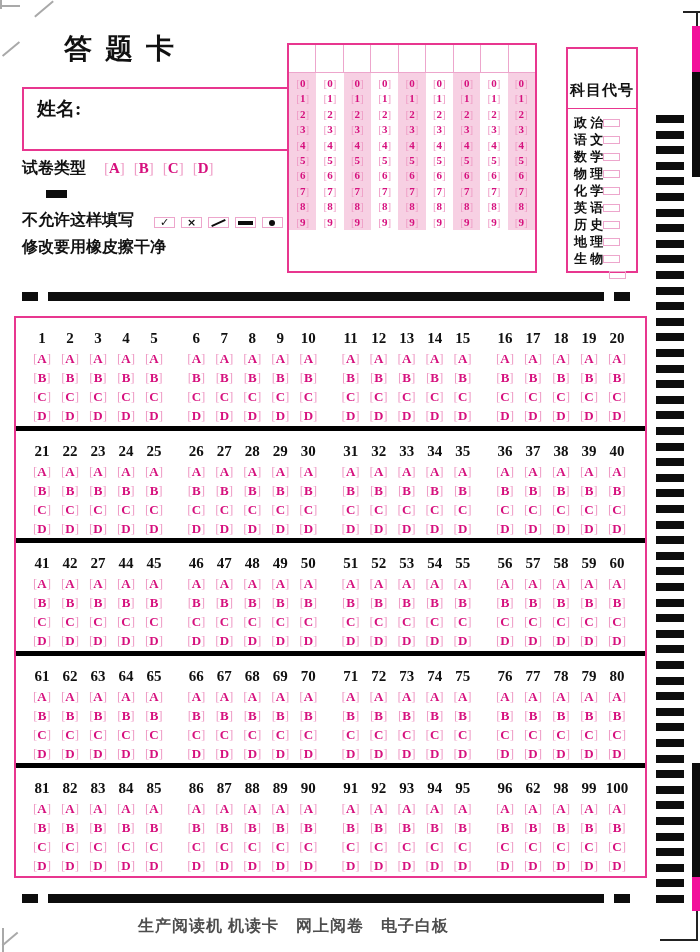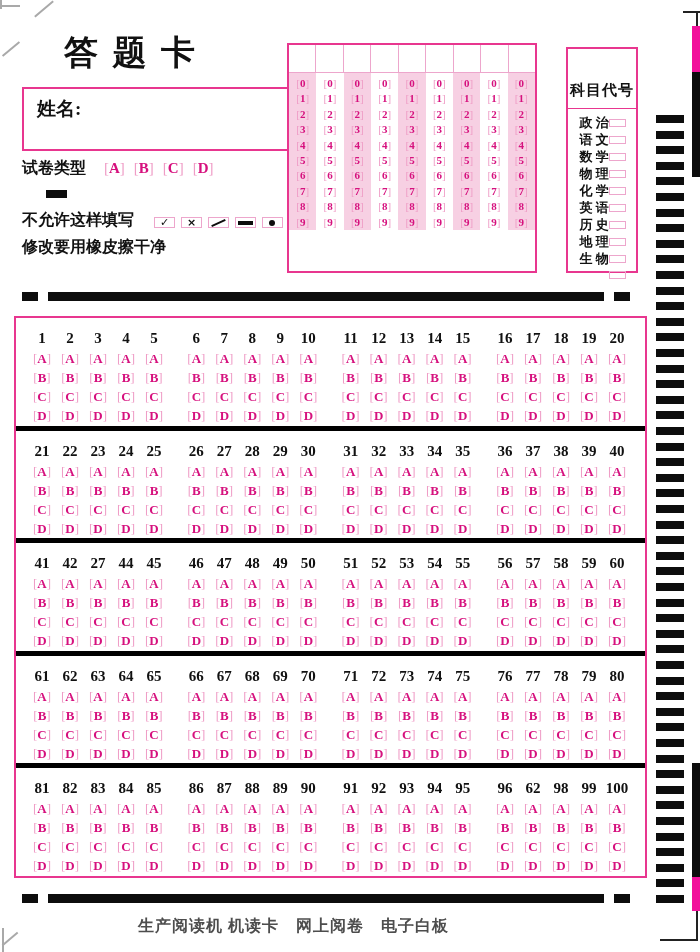--- a/index.html
+++ b/index.html
@@ -14,21 +14,21 @@
   }
   html,body{margin:0;padding:0;background:#fff;}
   .sheet{position:relative;width:700px;height:952px;background:#ffffff;overflow:hidden;
          font-family:"Liberation Serif","DejaVu Serif",serif;color:var(--ink);}
 
   
   .cmark{position:absolute;background:#a9a9a9;}
   .diag{transform:rotate(-40deg);}
 
   
-  .title{position:absolute;left:64px;top:30px;font-size:34px;font-weight:bold;letter-spacing:3px;}
+  .title{position:absolute;left:64px;top:30px;font-size:28px;font-weight:bold;letter-spacing:3px;}
 
   
   .name-box{position:absolute;left:22px;top:87px;width:270px;height:64px;border:2px solid var(--border-pink);box-sizing:border-box;}
   .name-label{margin:7px 0 0 13px;font-size:19px;font-weight:bold;}
 
   
   .inst{position:absolute;left:22px;white-space:nowrap;font-size:16px;font-weight:bold;}
   .inst .lbl{display:inline-block;text-align:right;}
   #row-paper-type{top:158px;}
   #paper-type-options{display:inline-block;margin-left:14px;}
@@ -55,21 +55,21 @@
   .adm-col{flex:1;display:flex;flex-direction:column;padding-top:3px;box-sizing:border-box;}
   .adm-col.shaded{background:var(--shade-pink);}
   .adm-cell{flex:1;text-align:center;font-size:11px;font-weight:bold;color:var(--letter-magenta);line-height:15px;}
   .bk{color:var(--bracket-pink);font-weight:normal;}
 
   
   .subj-box{position:absolute;left:566px;top:47px;width:72px;height:226px;border:2px solid var(--border-pink);box-sizing:border-box;}
   .subj-title{height:60px;box-sizing:border-box;display:flex;align-items:flex-end;justify-content:center;
               padding-bottom:8px;font-size:15px;font-weight:bold;letter-spacing:1px;border-bottom:1px solid var(--border-pink);}
   .subj-rows{padding:5px 5px 0 6px;}
-  .subj-row{display:flex;align-items:center;justify-content:center;height:17px;}
+  .subj-row{display:flex;align-items:center;justify-content:flex-start;height:17px;}
   .subj-label{font-size:13px;font-weight:bold;}
   .subj-cb{width:17px;height:8px;border:1px solid var(--thin-pink);box-sizing:border-box;}
   .subj-extra{display:flex;justify-content:flex-end;padding:4px 5px 0 0;}
 
   
   .hbar{position:absolute;height:9px;background:#0d0d0d;}
 
   
   .ans-box{position:absolute;left:14px;top:316px;width:633px;height:562px;border:2px solid var(--border-pink);box-sizing:border-box;
            display:flex;flex-direction:column;background:#fff;}

